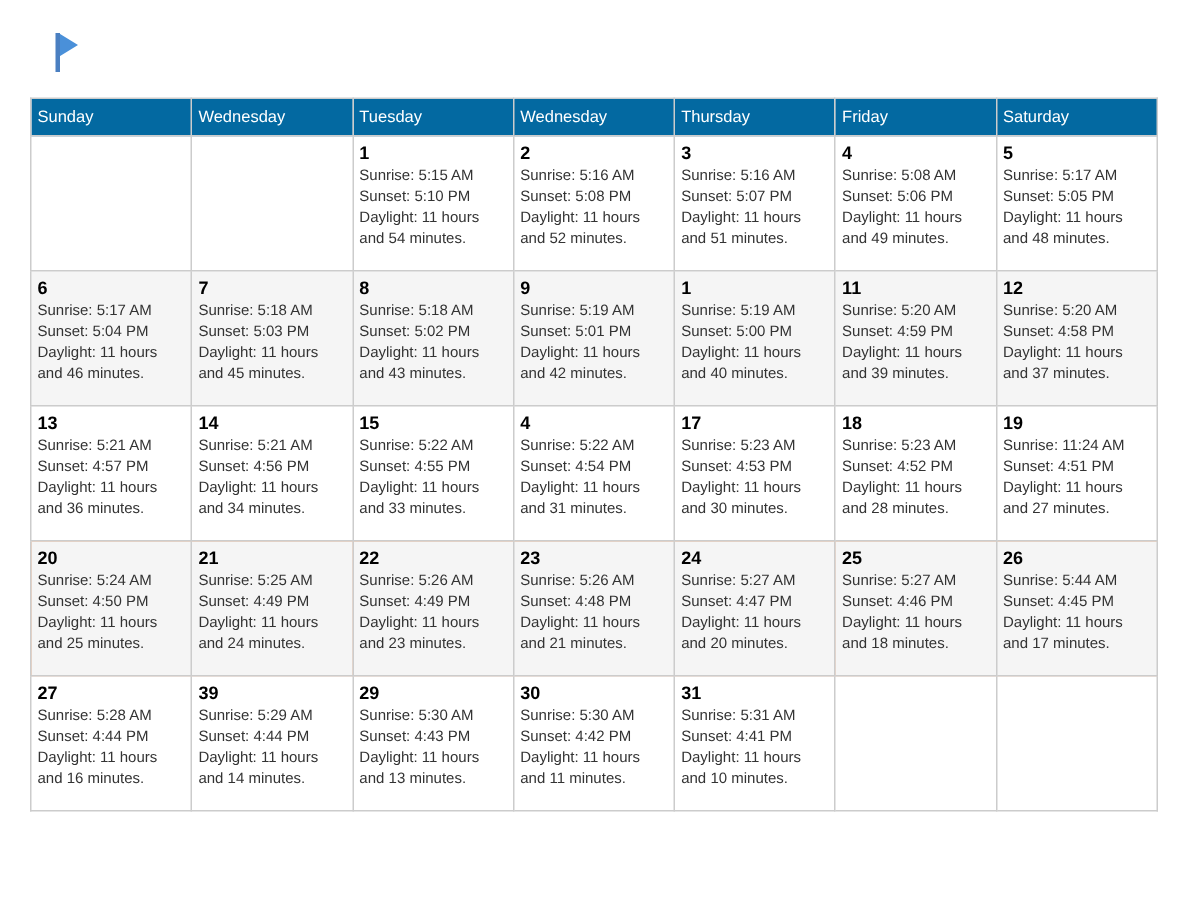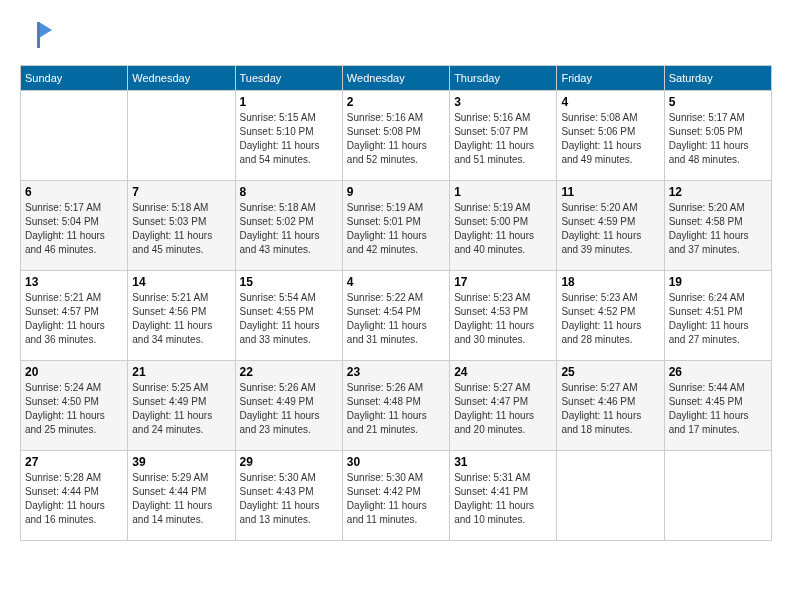--- a/index.html
+++ b/index.html
@@ -206,21 +206,21 @@
 Daylight: 11 hours and 36 minutes.</div>
         </td>
         <td>
           <span class="day-number">14</span>
           <div class="day-info">Sunrise: 5:21 AM
 Sunset: 4:56 PM
 Daylight: 11 hours and 34 minutes.</div>
         </td>
         <td>
           <span class="day-number">15</span>
-          <div class="day-info">Sunrise: 5:54 AM
+          <div class="day-info">Sunrise: 5:22 AM
 Sunset: 4:55 PM
 Daylight: 11 hours and 33 minutes.</div>
         </td>
         <td>
           <span class="day-number">4</span>
           <div class="day-info">Sunrise: 5:22 AM
 Sunset: 4:54 PM
 Daylight: 11 hours and 31 minutes.</div>
         </td>
         <td>
@@ -230,21 +230,21 @@
 Daylight: 11 hours and 30 minutes.</div>
         </td>
         <td>
           <span class="day-number">18</span>
           <div class="day-info">Sunrise: 5:23 AM
 Sunset: 4:52 PM
 Daylight: 11 hours and 28 minutes.</div>
         </td>
         <td>
           <span class="day-number">19</span>
-          <div class="day-info">Sunrise: 6:24 AM
+          <div class="day-info">Sunrise: 11:24 AM
 Sunset: 4:51 PM
 Daylight: 11 hours and 27 minutes.</div>
         </td>
       </tr>
       <tr style="background-color: #f97316;">
         <td>
           <span class="day-number">20</span>
           <div class="day-info">Sunrise: 5:24 AM
 Sunset: 4:50 PM
 Daylight: 11 hours and 25 minutes.</div>

